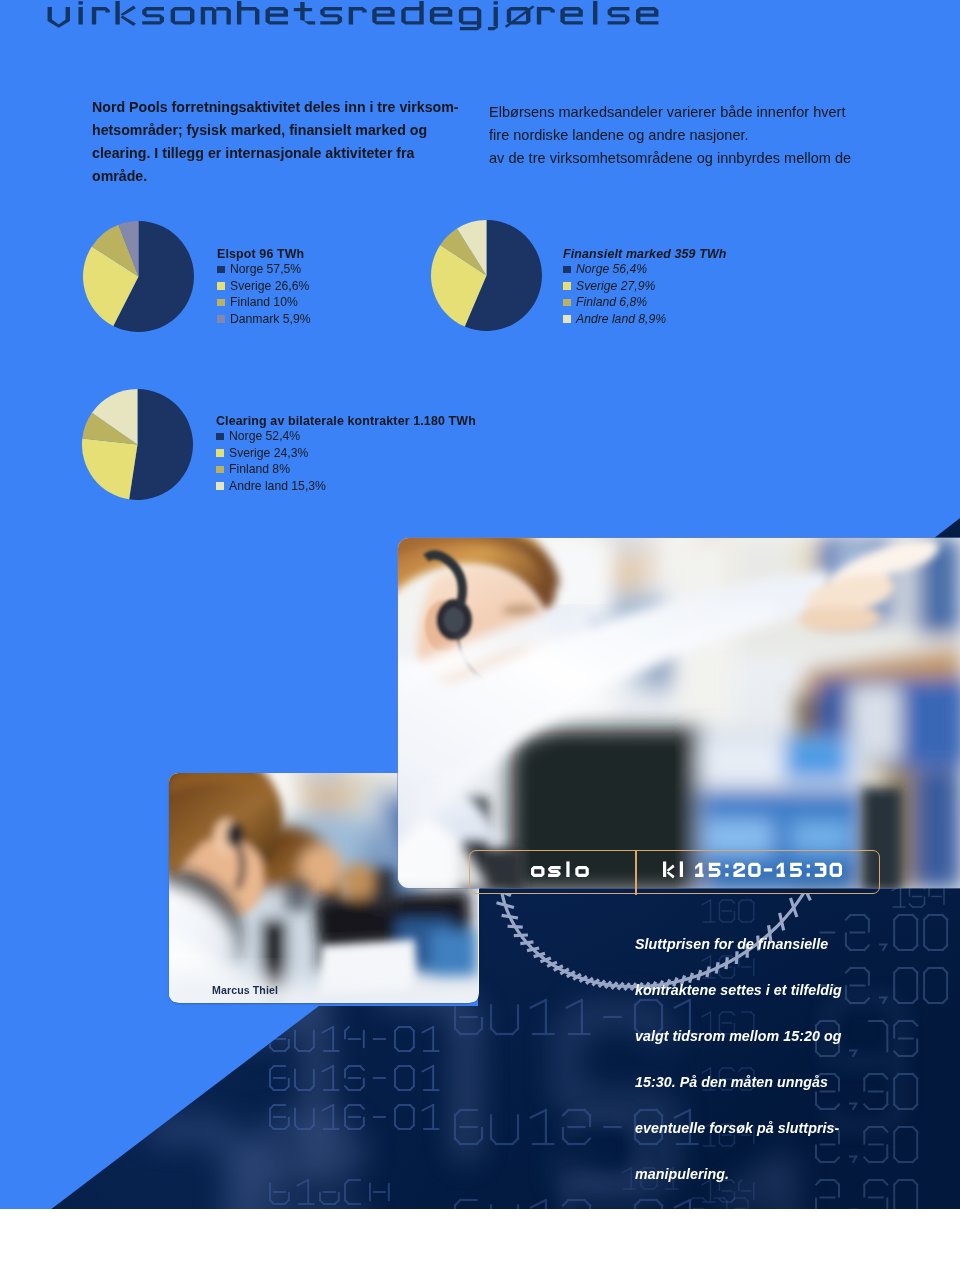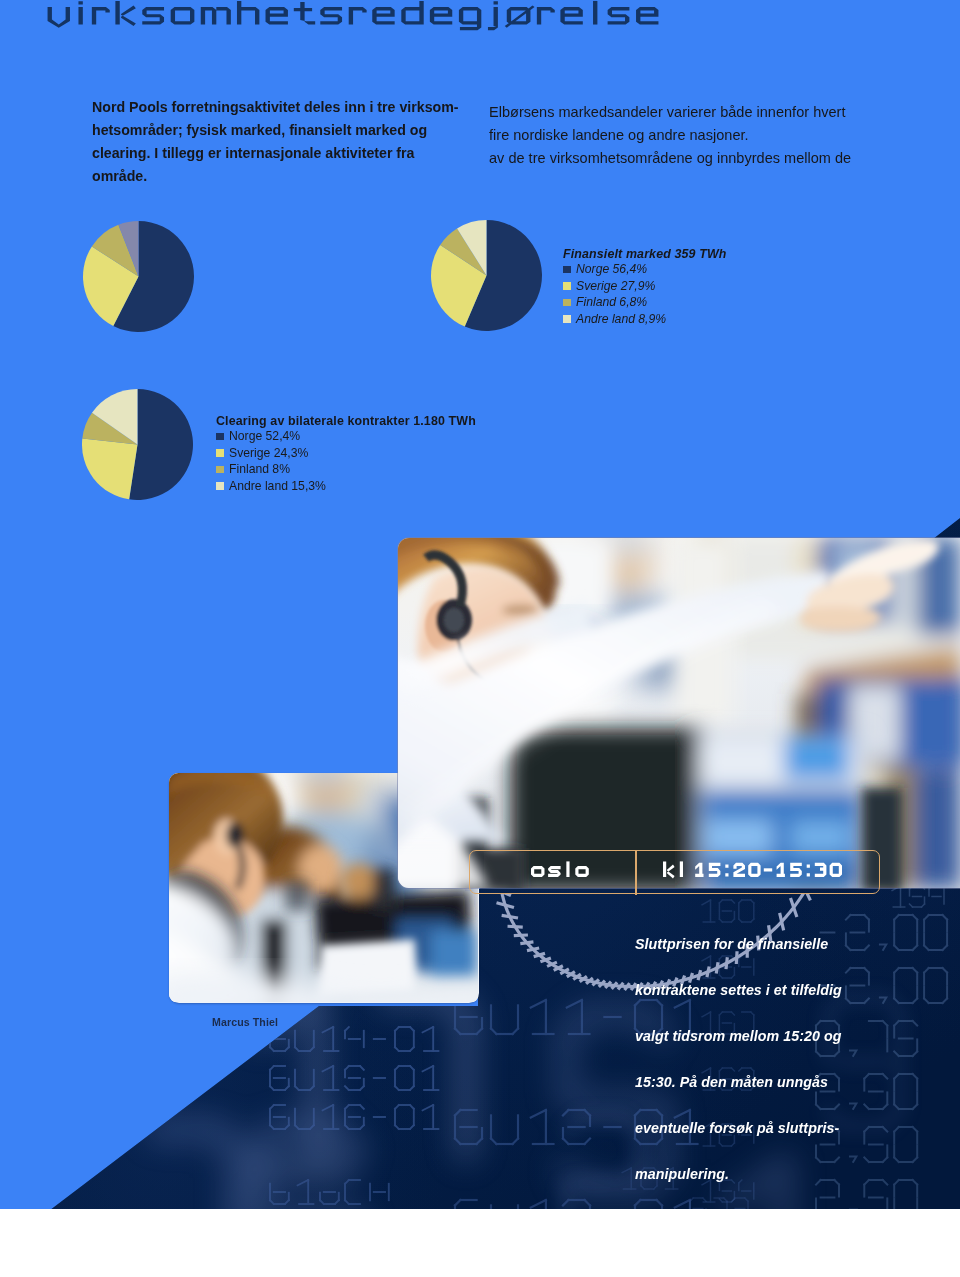--- a/index.html
+++ b/index.html
@@ -36,21 +36,21 @@
              border-radius:11px 0 0 11px;overflow:hidden;
              box-shadow:0 0 0 1px rgba(120,130,170,0.55);}
   #photo-big svg{display:block;}
   #photo-small{position:absolute;left:169px;top:773px;width:309.5px;height:229.5px;
                border-radius:9.5px;overflow:hidden;}
   #photo-small svg{display:block;}
   #photo-small-frame{position:absolute;left:168.5px;top:772.5px;width:310.5px;height:230.5px;
                border-radius:10px;background:#eff3f9;
                box-shadow:0 1px 2px rgba(20,40,90,0.35);}
   #caption{position:absolute;left:212px;top:984px;font-size:10.6px;font-weight:bold;
-           color:#1b2c4e;letter-spacing:0.1px;margin-top:32px;}
+           color:#1b2c4e;letter-spacing:0.1px;}
 
   
   #ticker{position:absolute;left:469px;top:850px;width:411px;height:44px;
           border:1.5px solid #dba86c;border-radius:7px;box-sizing:border-box;}
   #ticker .divider{position:absolute;left:165px;top:-1.5px;bottom:-1.5px;width:1.5px;background:#dba86c;}
   #ticker .tx{position:absolute;white-space:nowrap;}
   #tk-city{left:60px;top:8px;}
   #tk-time{left:192px;top:8px;}
 
   
@@ -110,20 +110,39 @@
       <div class="tline">av de tre virksomhetsområdene og innbyrdes mellom de</div>
     </div>
 
   <div class="piewrap" style="left:83px;top:221px;">
       <svg width="111" height="111" viewBox="0 0 111 111">
         <path d="M55.50 55.50 L55.500 0.000 A55.50 55.50 0 1 1 30.304 104.951 Z" fill="#1b3463"></path>
         <path d="M55.50 55.50 L30.304 104.951 A55.50 55.50 0 0 1 8.828 25.468 Z" fill="#e5df76"></path>
         <path d="M55.50 55.50 L8.828 25.468 A55.50 55.50 0 0 1 35.394 3.770 Z" fill="#bbb260"></path>
         <path d="M55.50 55.50 L35.394 3.770 A55.50 55.50 0 0 1 55.500 0.000 Z" fill="#8488ab"></path>
       </svg>
+    </div>
+  <div class="legend" style="left:217px;top:247px;">
+      <div class="lt">Elspot 96 TWh</div>
+      <div class="li">
+        <span class="sw" style="background:#1b3463"></span>
+        <span>Norge 57,5%</span>
+      </div>
+      <div class="li">
+        <span class="sw" style="background:#e5df76"></span>
+        <span>Sverige 26,6%</span>
+      </div>
+      <div class="li">
+        <span class="sw" style="background:#bbb260"></span>
+        <span>Finland 10%</span>
+      </div>
+      <div class="li">
+        <span class="sw" style="background:#8488ab"></span>
+        <span>Danmark 5,9%</span>
+      </div>
     </div>
 
   <div class="piewrap" style="left:431px;top:220px;">
       <svg width="111" height="111" viewBox="0 0 111 111">
         <path d="M55.50 55.50 L55.500 0.000 A55.50 55.50 0 1 1 33.779 106.573 Z" fill="#1b3463"></path>
         <path d="M55.50 55.50 L33.779 106.573 A55.50 55.50 0 0 1 9.209 24.884 Z" fill="#e5df76"></path>
         <path d="M55.50 55.50 L9.209 24.884 A55.50 55.50 0 0 1 26.057 8.454 Z" fill="#bbb260"></path>
         <path d="M55.50 55.50 L26.057 8.454 A55.50 55.50 0 0 1 55.500 0.000 Z" fill="#e6e5c0"></path>
       </svg>
     </div>

